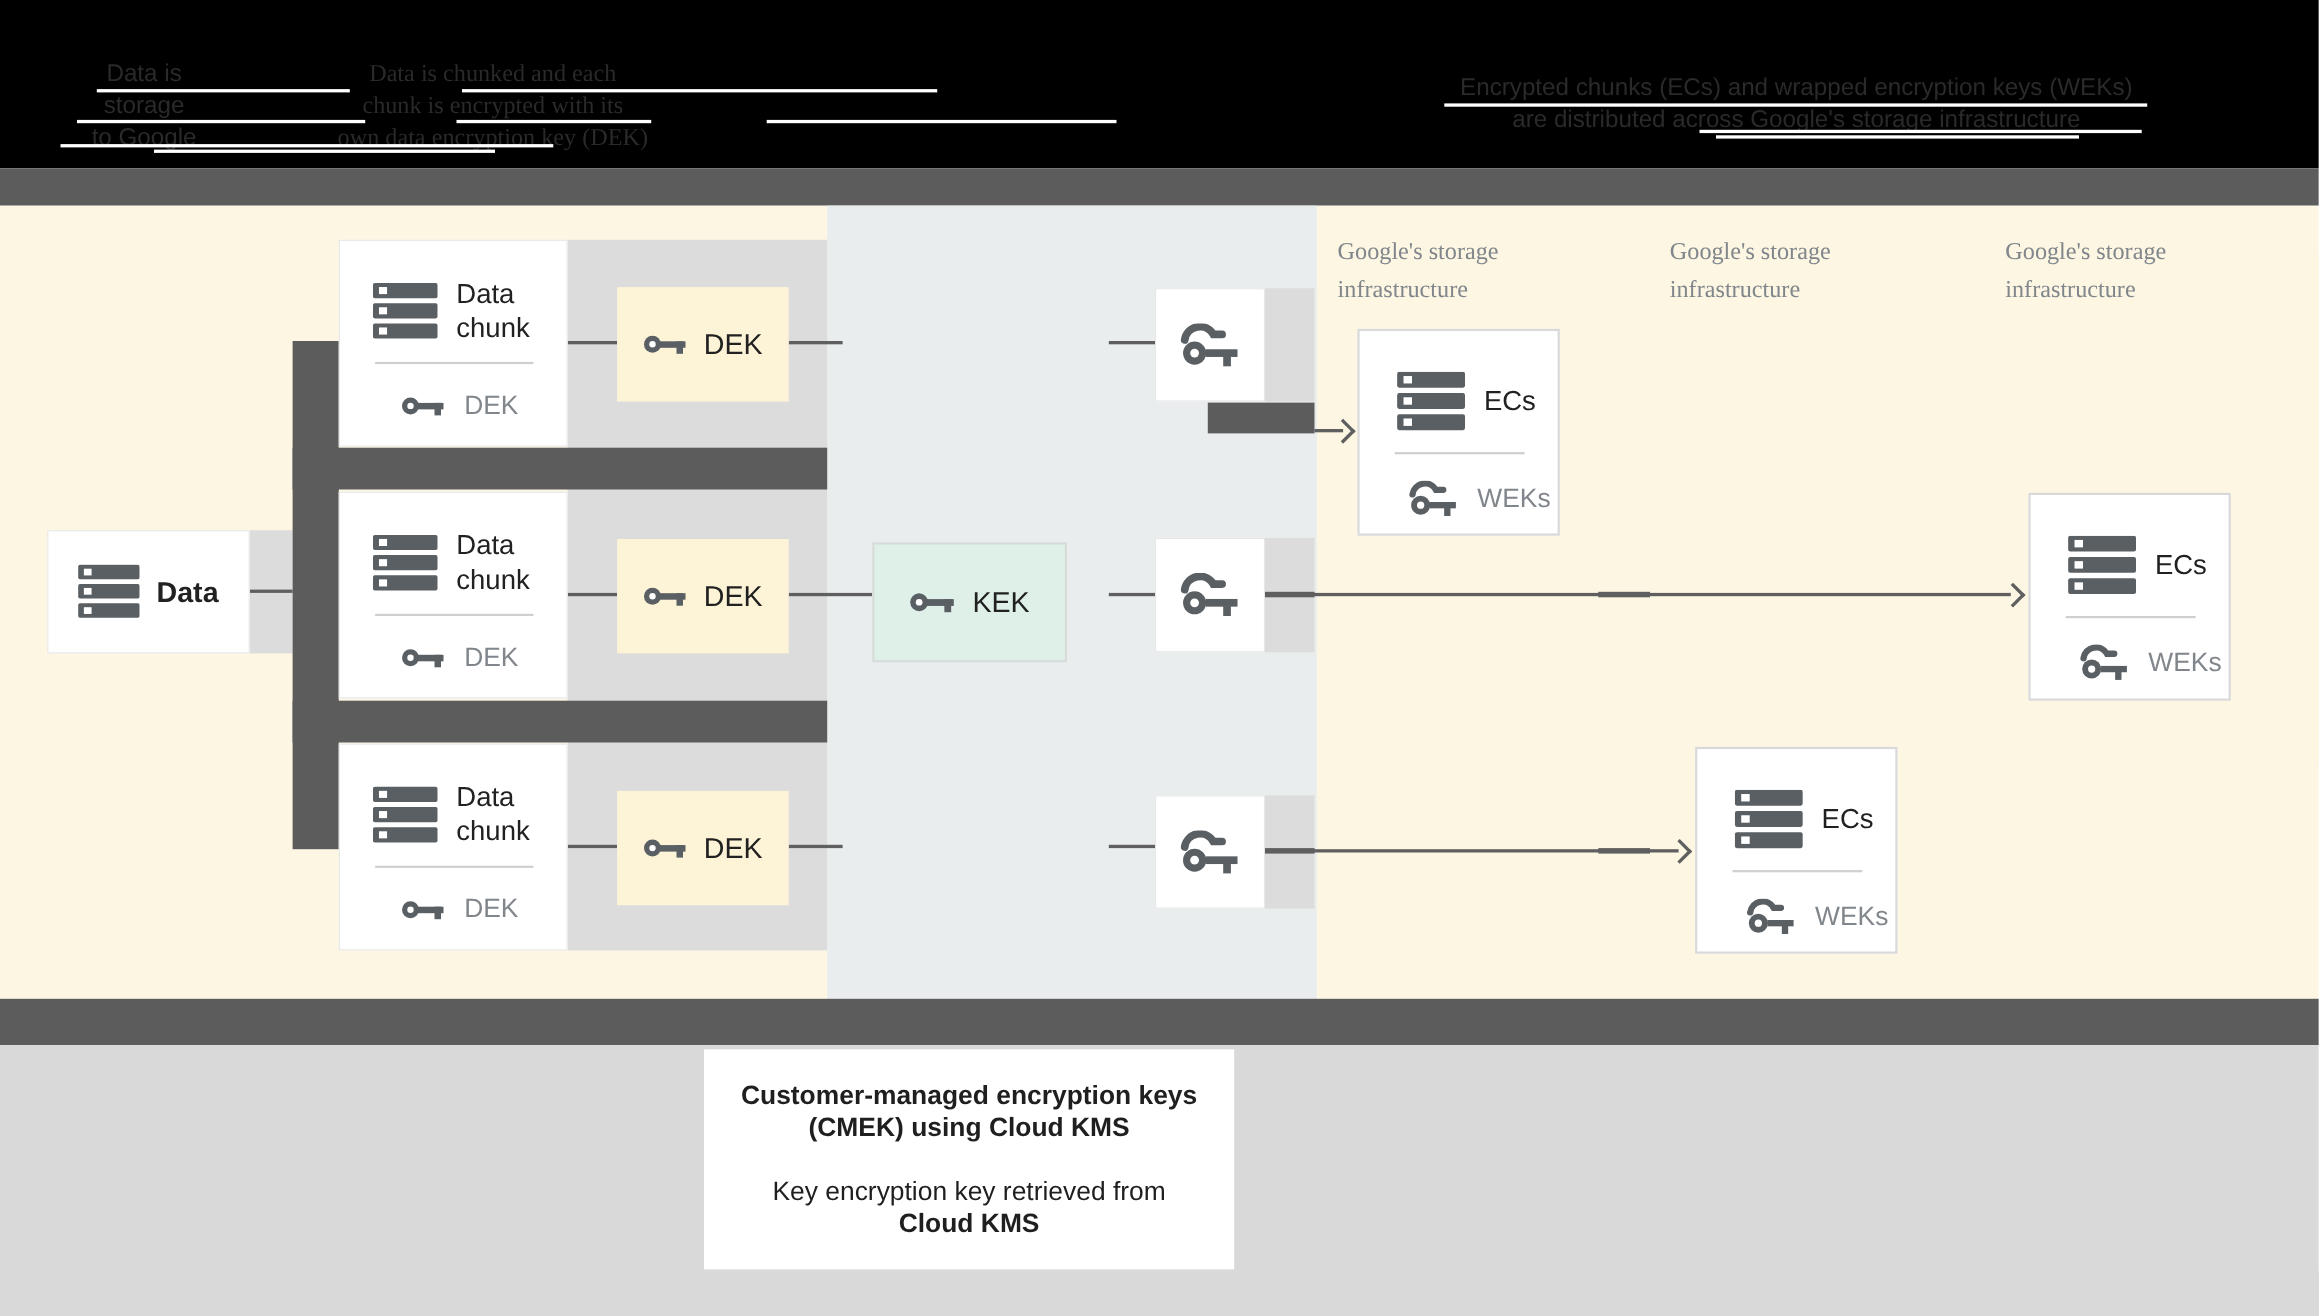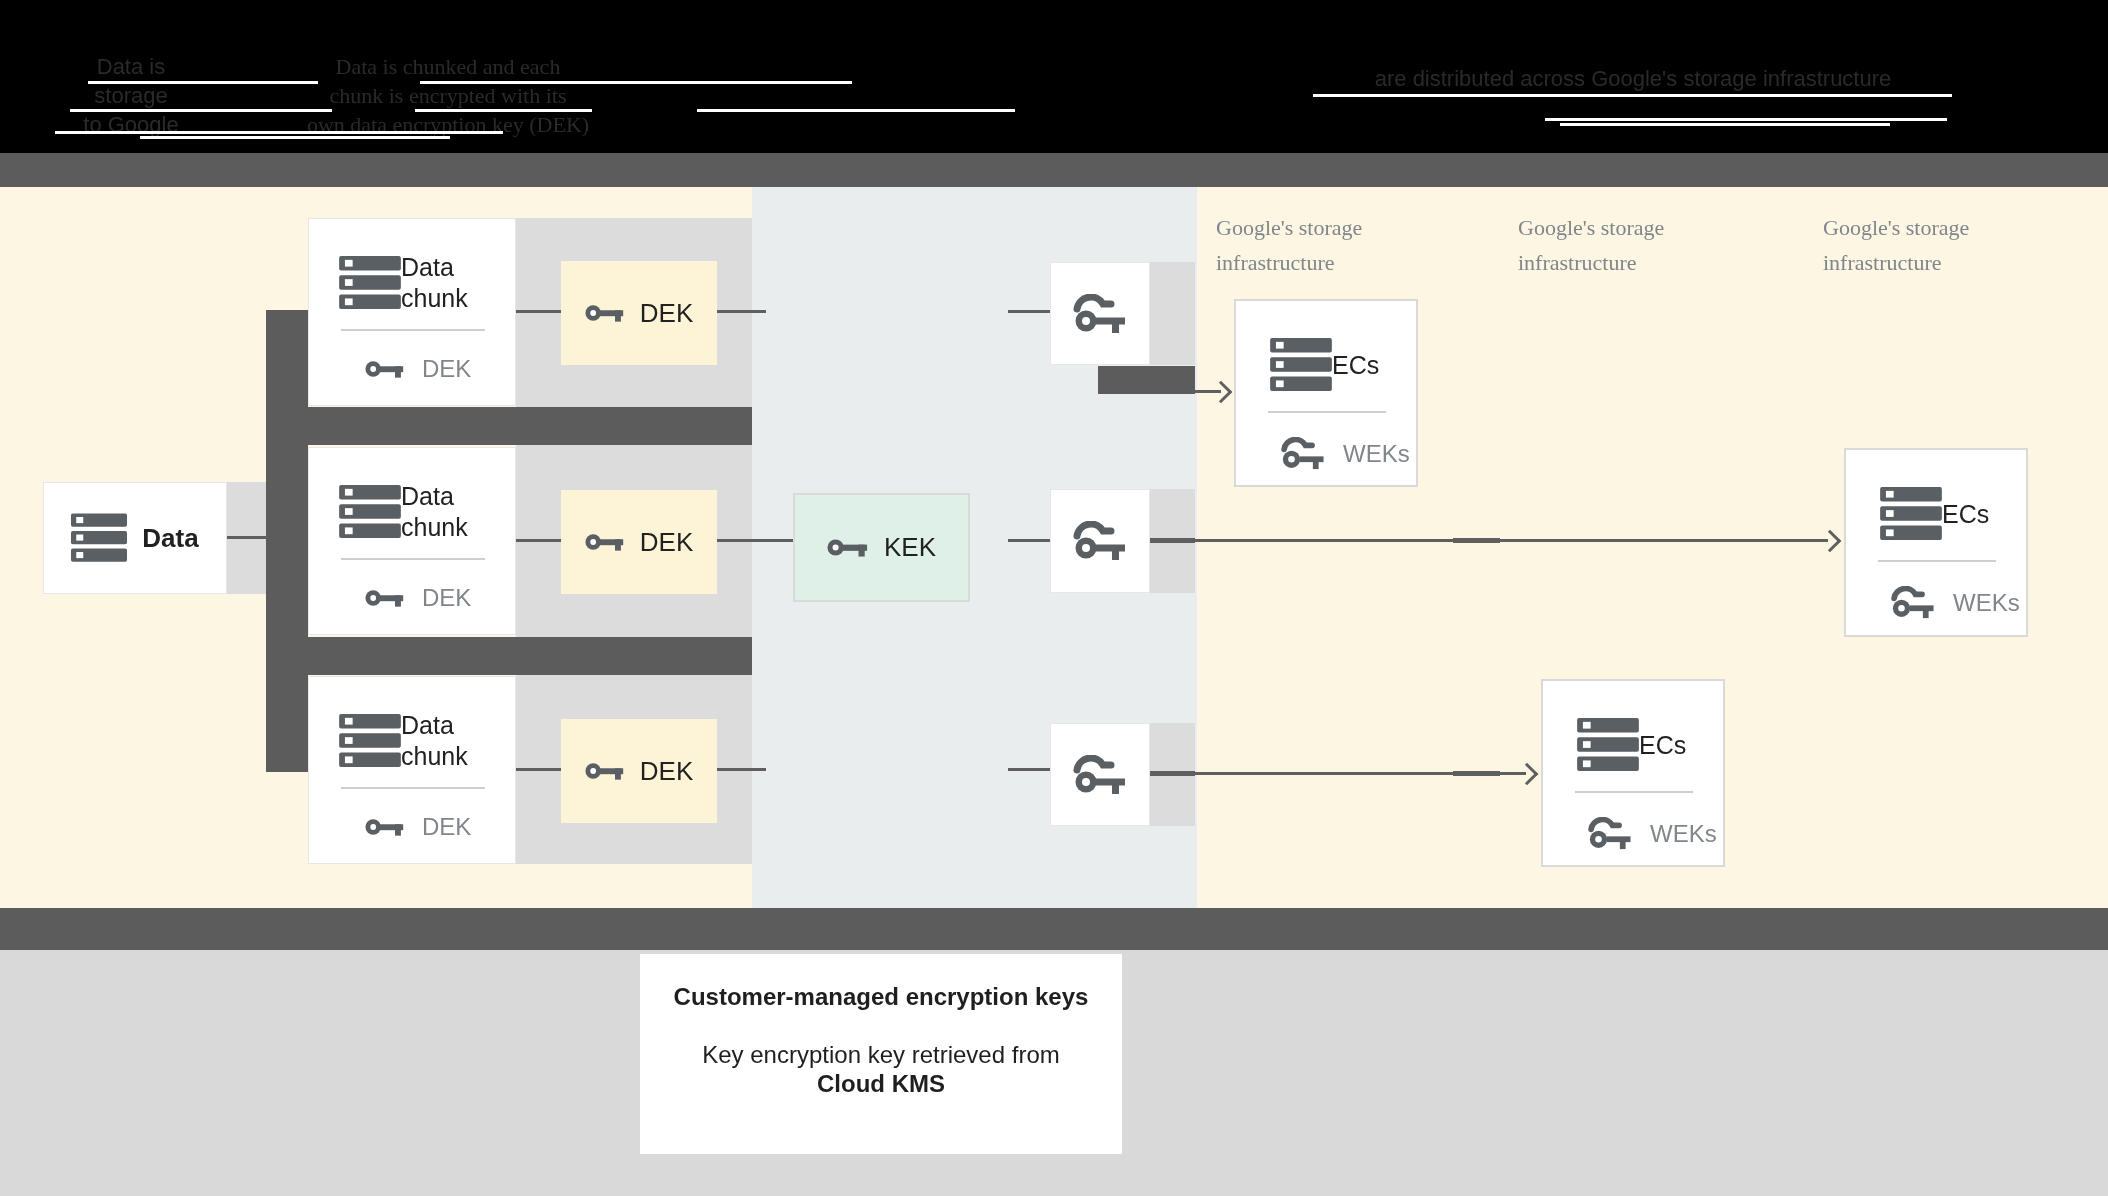--- a/index.html
+++ b/index.html
@@ -26,21 +26,21 @@
   .wbox{background:#fff;border:1px solid #e7e7e7;box-sizing:border-box;}
   .cream{background:var(--bg-cream,#fdf3d6);}
   .mint{background:var(--bg-mint,#dff0e9);border:2px solid #d7dcd9;box-sizing:border-box;}
 
   .line{background:var(--line,#5f5f5f);height:3px;}
   .line-thick{background:var(--line,#5f5f5f);height:5px;}
   .chev{width:13px;height:13px;border-top:3px solid var(--line,#5f5f5f);border-right:3px solid var(--line,#5f5f5f);transform:rotate(45deg);}
 
   
   .card{display:flex;flex-direction:column;box-sizing:border-box;}
-  .card-top{display:flex;align-items:center;padding:28px 10px 0 30px;height:72px;}
+  .card-top{display:flex;align-items:center;gap:17px;padding:28px 10px 0 30px;height:72px;}
   .card-title{font-size:25px;line-height:31px;color:var(--text,#212121);}
   .w90{width:95px;}
   .card-div{height:2px;background:#cfcfcf;margin:10px 30px 0 32px;}
   .card-key{display:flex;align-items:center;gap:17px;padding-left:56px;margin-top:24px;}
   .subl{font-size:24px;color:var(--graytext,#80868b);}
 
   .center-flex{display:flex;align-items:center;justify-content:center;gap:15px;box-sizing:border-box;}
   .box-title{font-size:26px;color:var(--text,#212121);}
 
   .infra-label{font-size:22px;line-height:35px;color:var(--graytext,#80868b);font-family:Liberation Serif, serif;}
@@ -89,20 +89,21 @@
     <div>Data is</div>
     <div>storage</div>
     <div>to Google</div>
   </div>
   <div class="abs hcol" style="left:293px;top:52px;width:310px;font-family:Liberation Serif, serif;">
     <div>Data is chunked and each</div>
     <div>chunk is encrypted with its</div>
     <div>own data encryption key (DEK)</div>
   </div>
   <div class="abs hcol" style="left:1308px;top:64px;width:650px;">
+    <div>Encrypted chunks (ECs) and wrapped encryption keys (WEKs)</div>
     <div>are distributed across Google's storage infrastructure</div>
   </div>
 
   <div class="abs hline" style="left:88px;top:81px;width:230px;"></div>
   <div class="abs hline" style="left:420px;top:81px;width:432px;"></div>
   <div class="abs hline" style="left:70px;top:109px;width:262px;"></div>
   <div class="abs hline" style="left:415px;top:109px;width:177px;"></div>
   <div class="abs hline" style="left:697px;top:109px;width:318px;"></div>
   <div class="abs hline" style="left:55px;top:131px;width:448px;"></div>
   <div class="abs hline" style="left:140px;top:136px;width:310px;"></div>
@@ -302,18 +303,19 @@
         </svg>
       <span class="subl">WEKs</span>
     </div>
   </div>
 
   <div class="abs band" style="left:0;top:908px;width:2108px;height:42px;"></div>
   <div class="abs bottom-bg" style="left:0;top:950px;width:2108px;height:246px;"></div>
 
   <div class="abs caption" style="left:640px;top:954px;width:482px;height:200px;">
     <div class="b">Customer-managed encryption keys</div>
+    <div class="b">(CMEK) using Cloud KMS</div>
     <div class="sp"></div>
     <div>Key encryption key retrieved from</div>
     <div class="b">Cloud KMS</div>
   </div>
 
 </div>
 
 </body></html>

